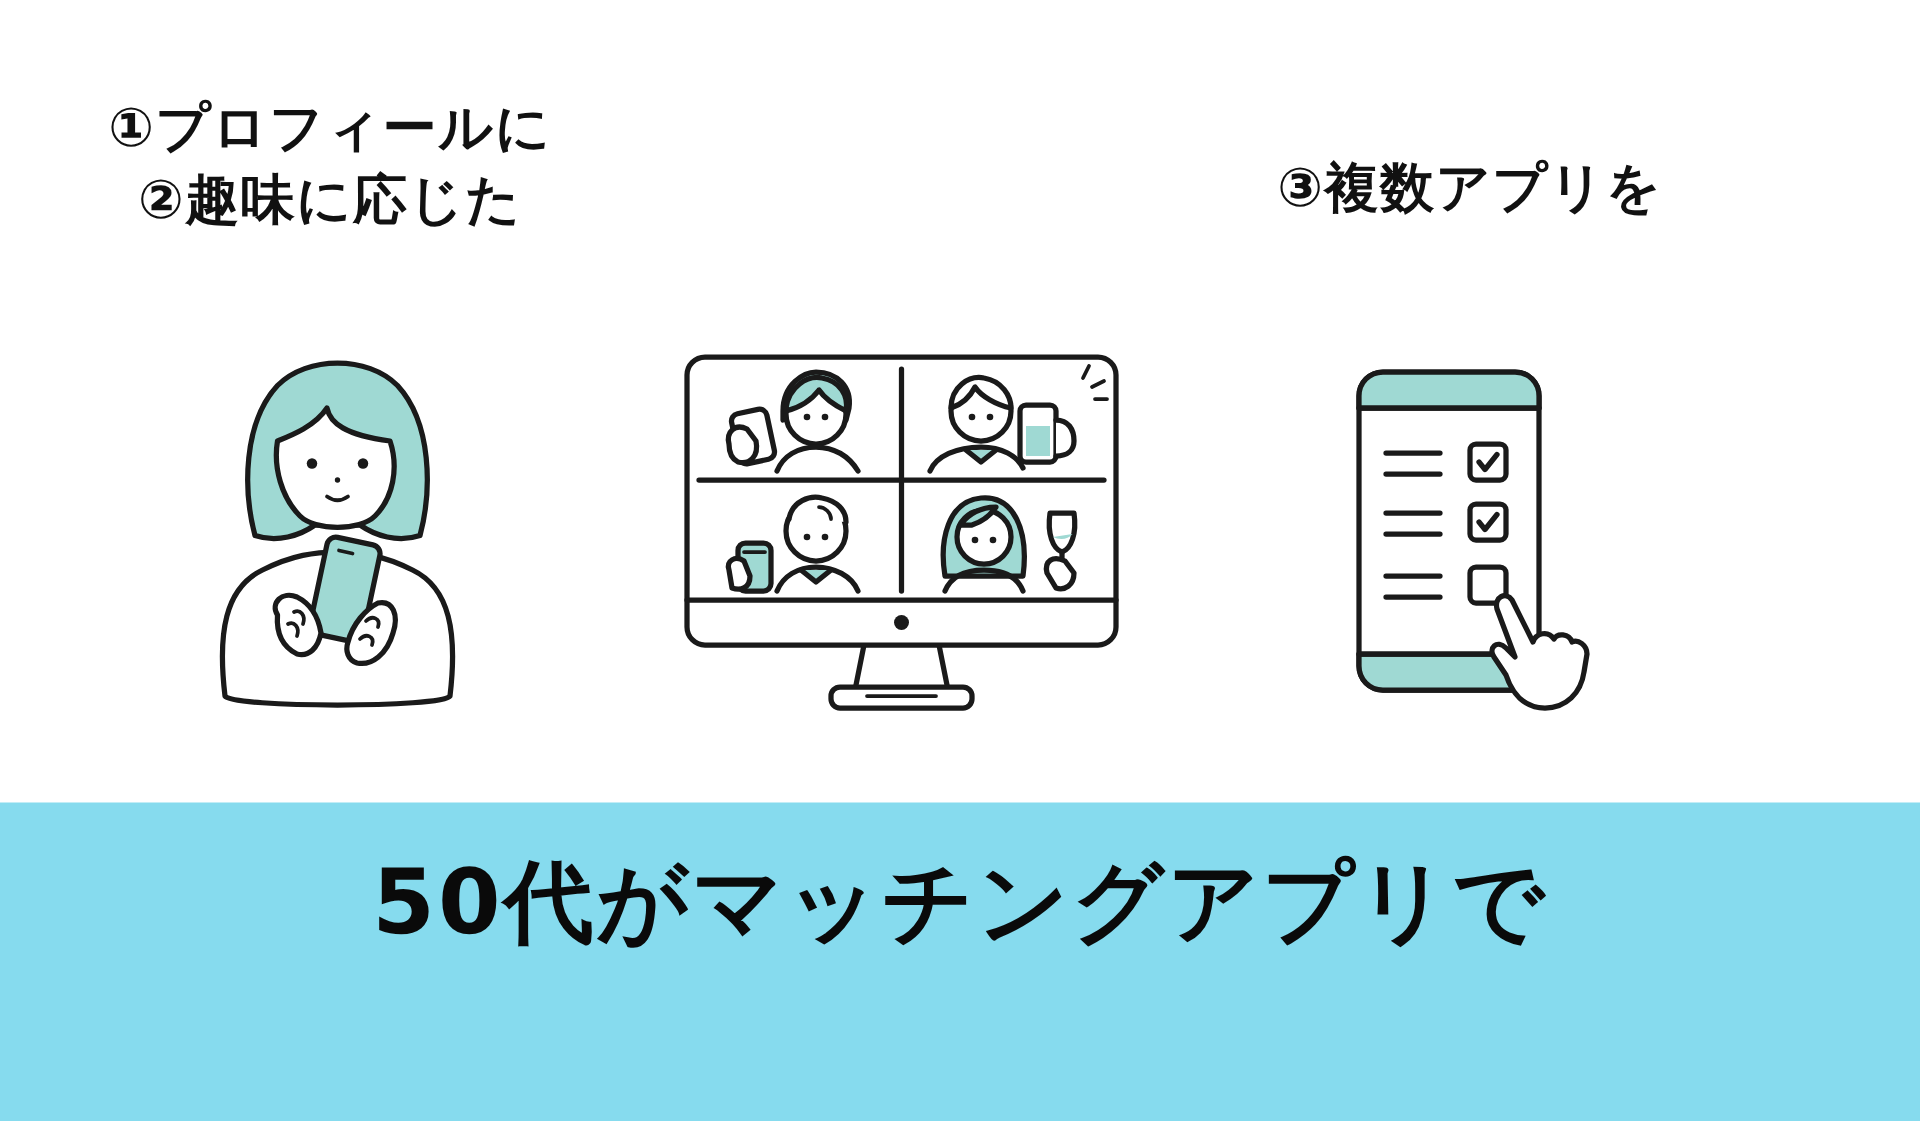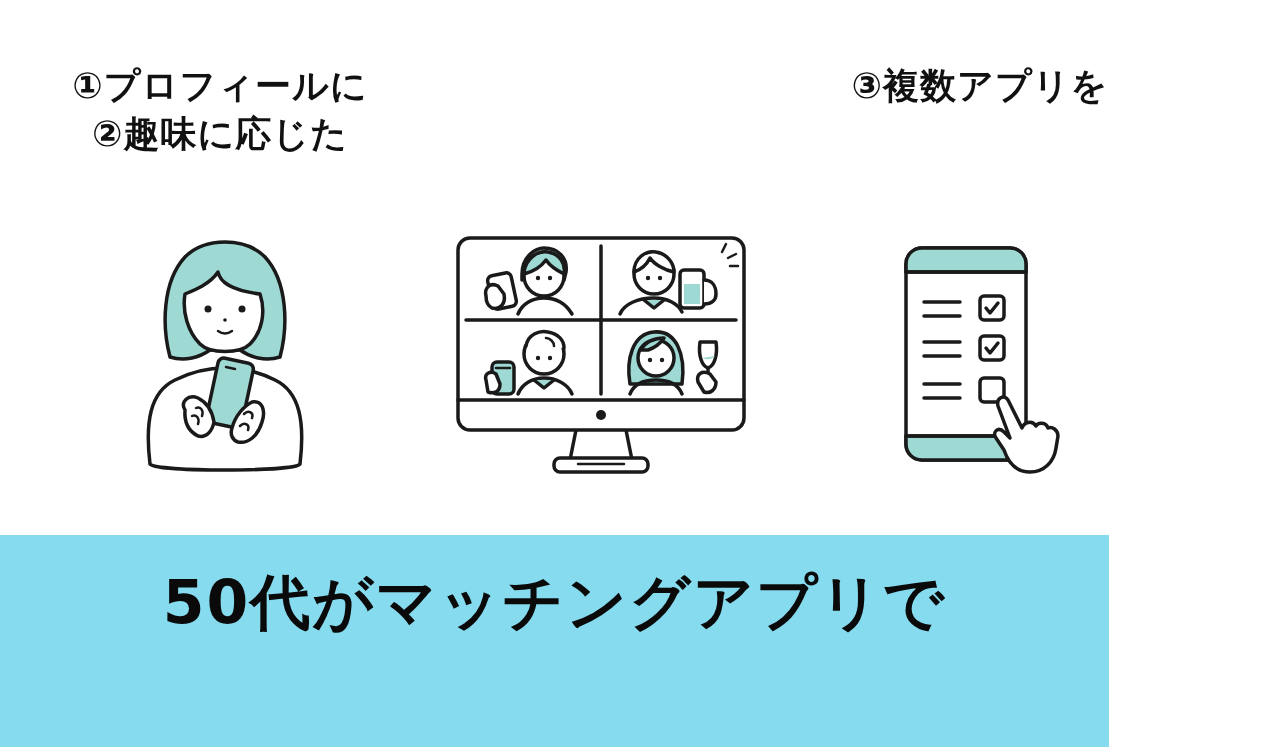--- a/index.html
+++ b/index.html
@@ -9,27 +9,27 @@
     position: relative;
   }
   .point {
     position: absolute; top: 62px; width: 380px; text-align: center;
     font-weight: bold; font-size: 36px; line-height: 48px; color: #111;
     letter-spacing: 1px;
   }
   .point .line { display: block; white-space: nowrap; }
   #p1 { left: 30px; }
   #p2 { left: 410px; }
-  #p3 { left: 790px; }
+  #p3 { left: 790px; margin-top: 40px; }
   .illus { position: absolute; }
   #illus1 { left: 140px; top: 232px; width: 170px; height: 245px; }
   #illus2 { left: 454px; top: 234px; width: 294px; height: 242px; }
   #illus3 { left: 898px; top: 242px; width: 165px; height: 235px; }
   .banner {
-    position: absolute; left: 0; top: 535px; width: 1109px; height: 212px;
+    position: absolute; left: 0; top: 535px; width: 1280px; height: 212px;
     background: #86dbee; text-align: center;
   }
   .banner .line {
     display: block; font-weight: bold; font-size: 60px; line-height: 82px;
     color: #0a0a0a; letter-spacing: 2px; white-space: nowrap;
   }
   .banner .line:first-child { margin-top: 26px; }
 </style>
 </head>
 <body>

